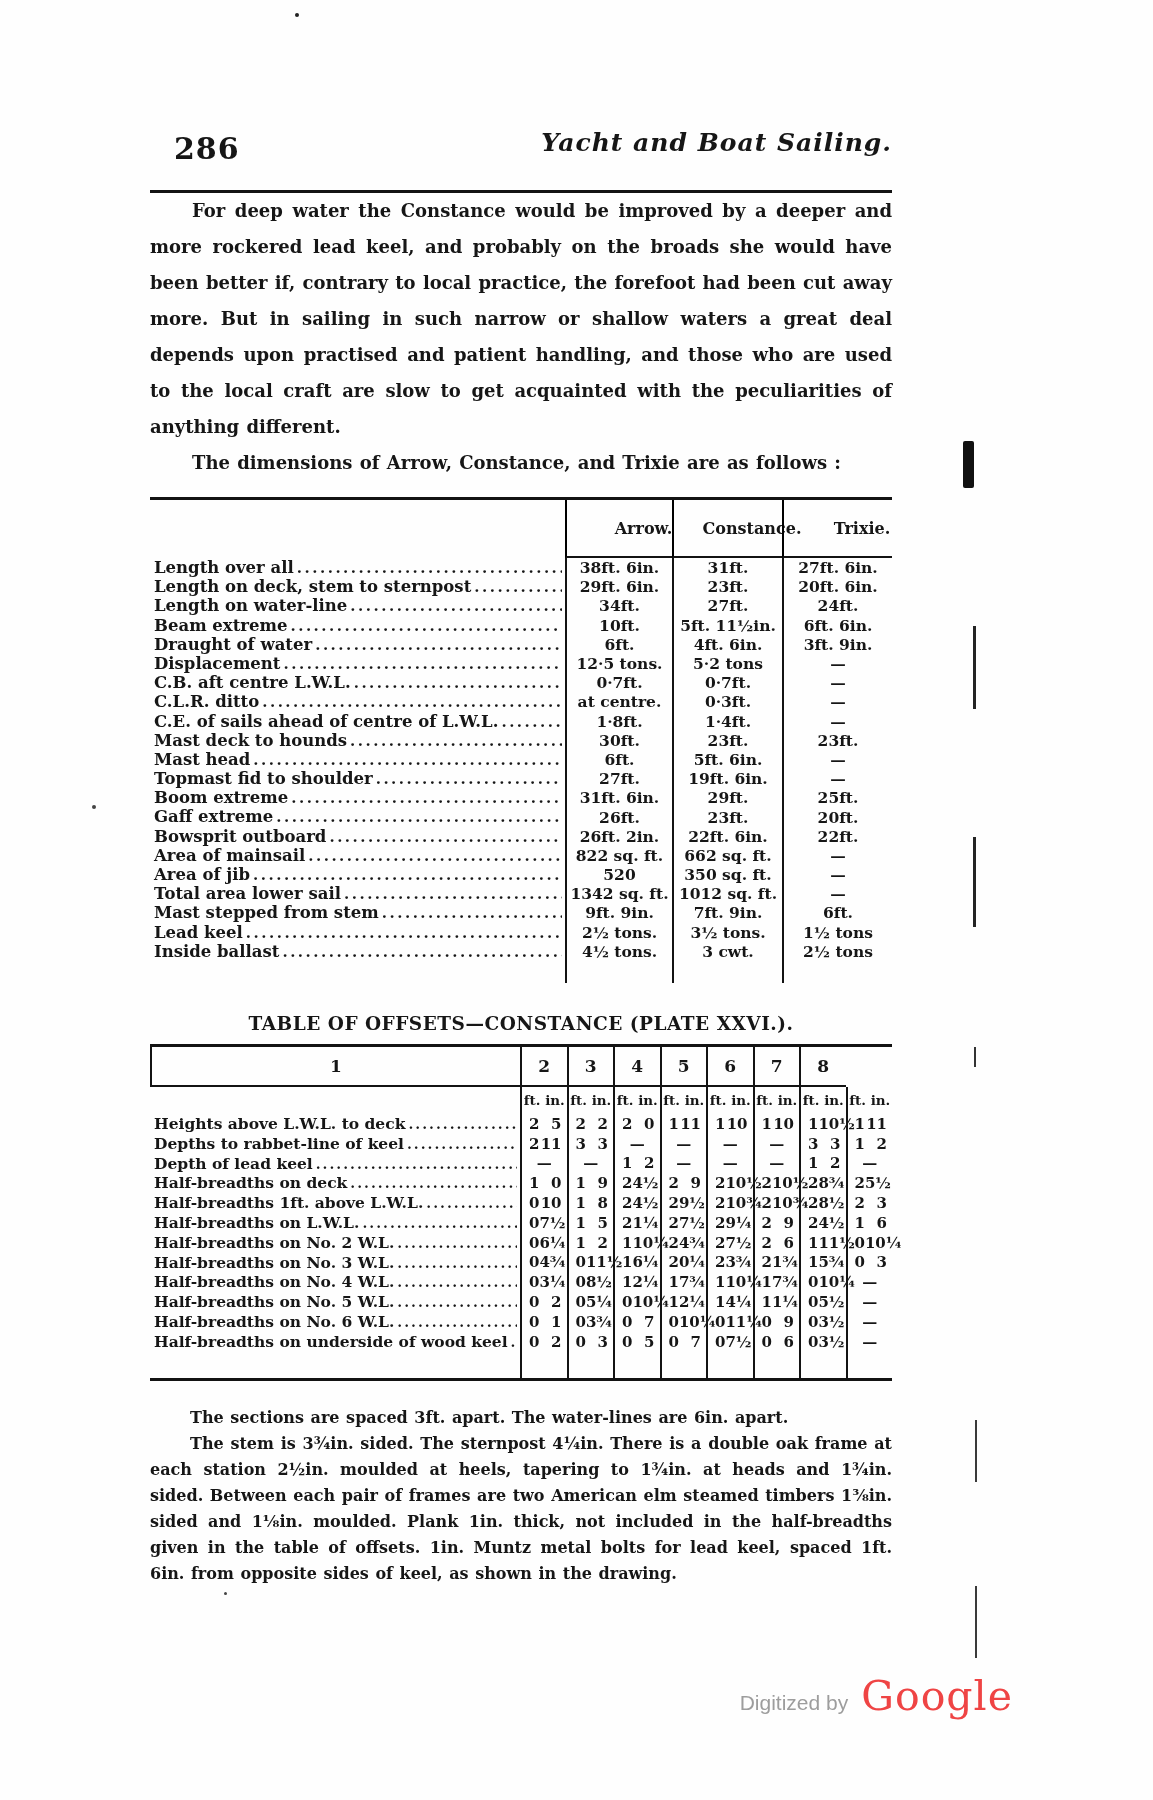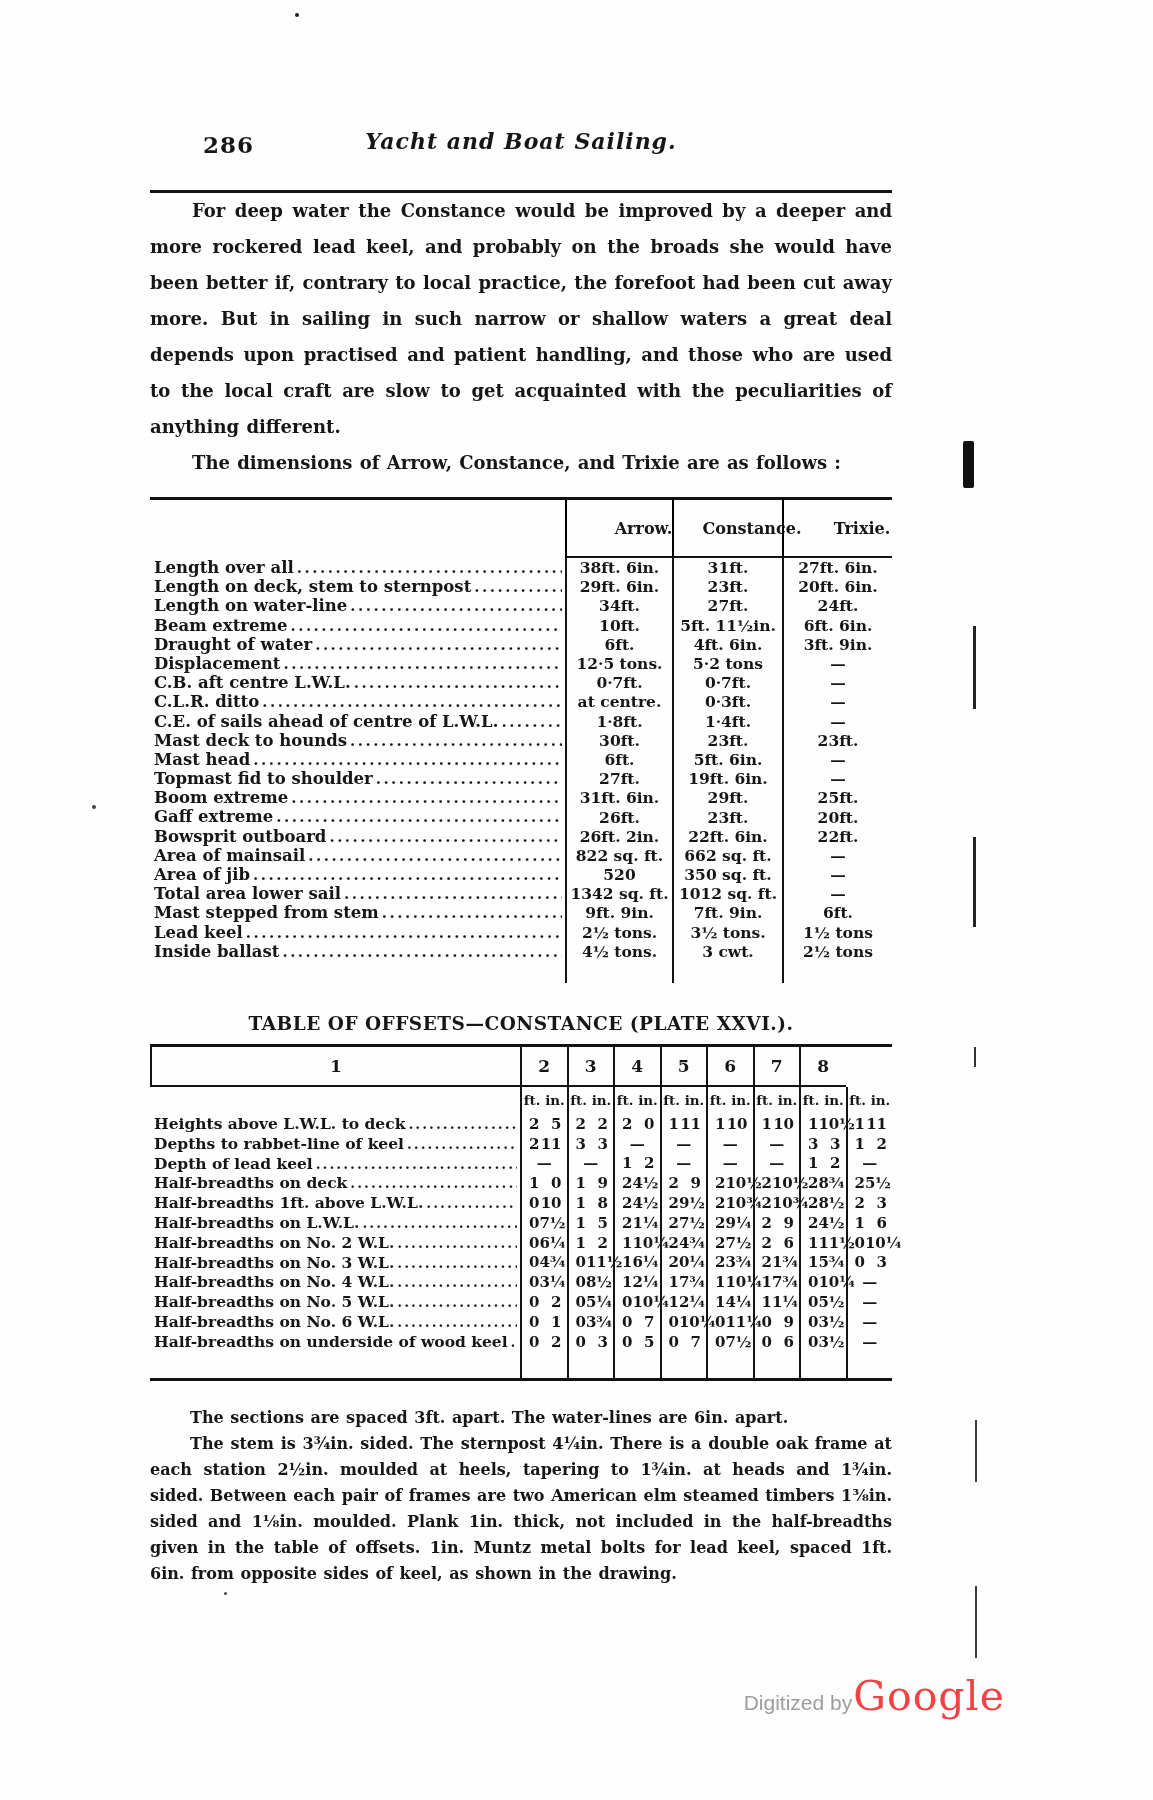--- a/index.html
+++ b/index.html
@@ -4,22 +4,22 @@
 <style>
   html,body { margin:0; padding:0; background:#ffffff; }
   .page {
     position:relative; width:1153px; height:1800px; background:#fefefe;
     font-family:"DejaVu Serif", serif; color:#161616; overflow:hidden;
   }
   .content { position:absolute; left:150px; top:128px; width:742px; }
 
   
   .running-head { position:relative; height:38px; }
-  .pagenum { position:absolute; left:24px; top:3px; font-size:23px; font-weight:bold; letter-spacing:1px;margin-left:29px; }
-  .booktitle { display:block; text-align:center; font-size:22px; font-weight:bold; font-style:italic; letter-spacing:1px; }
+  .pagenum { position:absolute; left:24px; top:3px; font-size:30px; font-weight:bold; letter-spacing:1px; }
+  .booktitle { display:block; text-align:right; font-size:25px; font-weight:bold; font-style:italic; letter-spacing:1px; }
   .head-rule { margin-top:24px; border-top:3px solid #131313; }
 
   
   .body-text { margin:0; font-size:18px; font-weight:bold; line-height:36px; text-align:justify; text-indent:42px; word-spacing:1px; }
   .p-first { margin-top:9px; text-indent:0; }
 
   
   .dim-table { margin-top:16px; border-top:3px solid #131313; }
   .dim-header, .dim-row, .dim-spacer { display:grid; grid-template-columns:415px 107px 110px 110px; }
   .dim-header { height:58px; }
@@ -55,21 +55,21 @@
                 padding:0 5px 0 7px; font-size:15px; font-weight:bold; white-space:nowrap; }
   .ocell.oval.dash { justify-content:center; padding:0; }
   .off-spacer { height:26px; }
   .off-spacer .sp { border-left:2px solid #131313; }
 
   
   .note { margin:0; font-size:16px; font-weight:bold; line-height:26px; text-align:justify; text-indent:40px; word-spacing:1px; }
   .note-first { margin-top:24px; }
 
   
-  .watermark { position:absolute; right:148px; top:1672px; display:flex; align-items:baseline; gap:1px; }
+  .watermark { position:absolute; right:140px; top:1672px; display:flex; align-items:baseline; gap:13px; }
   .wm-pre { font-family:"Liberation Sans", sans-serif; font-size:21px; color:#9d9d9d; }
   .wm-logo { font-family:"DejaVu Serif", serif; font-size:41px; color:#ef4444; letter-spacing:1px; }
 
   
   .art { position:absolute; }
   .a1 { left:963px; top:441px; width:11px; height:47px; background:#111; border-radius:2px; }
   .a2 { left:973px; top:626px; width:3px; height:83px; background:#242424; }
   .a3 { left:973px; top:837px; width:3px; height:90px; background:#242424; }
   .a4 { left:974px; top:1047px; width:2px; height:20px; background:#333; }
   .a5 { left:975px; top:1420px; width:2px; height:62px; background:#3a3a3a; }

